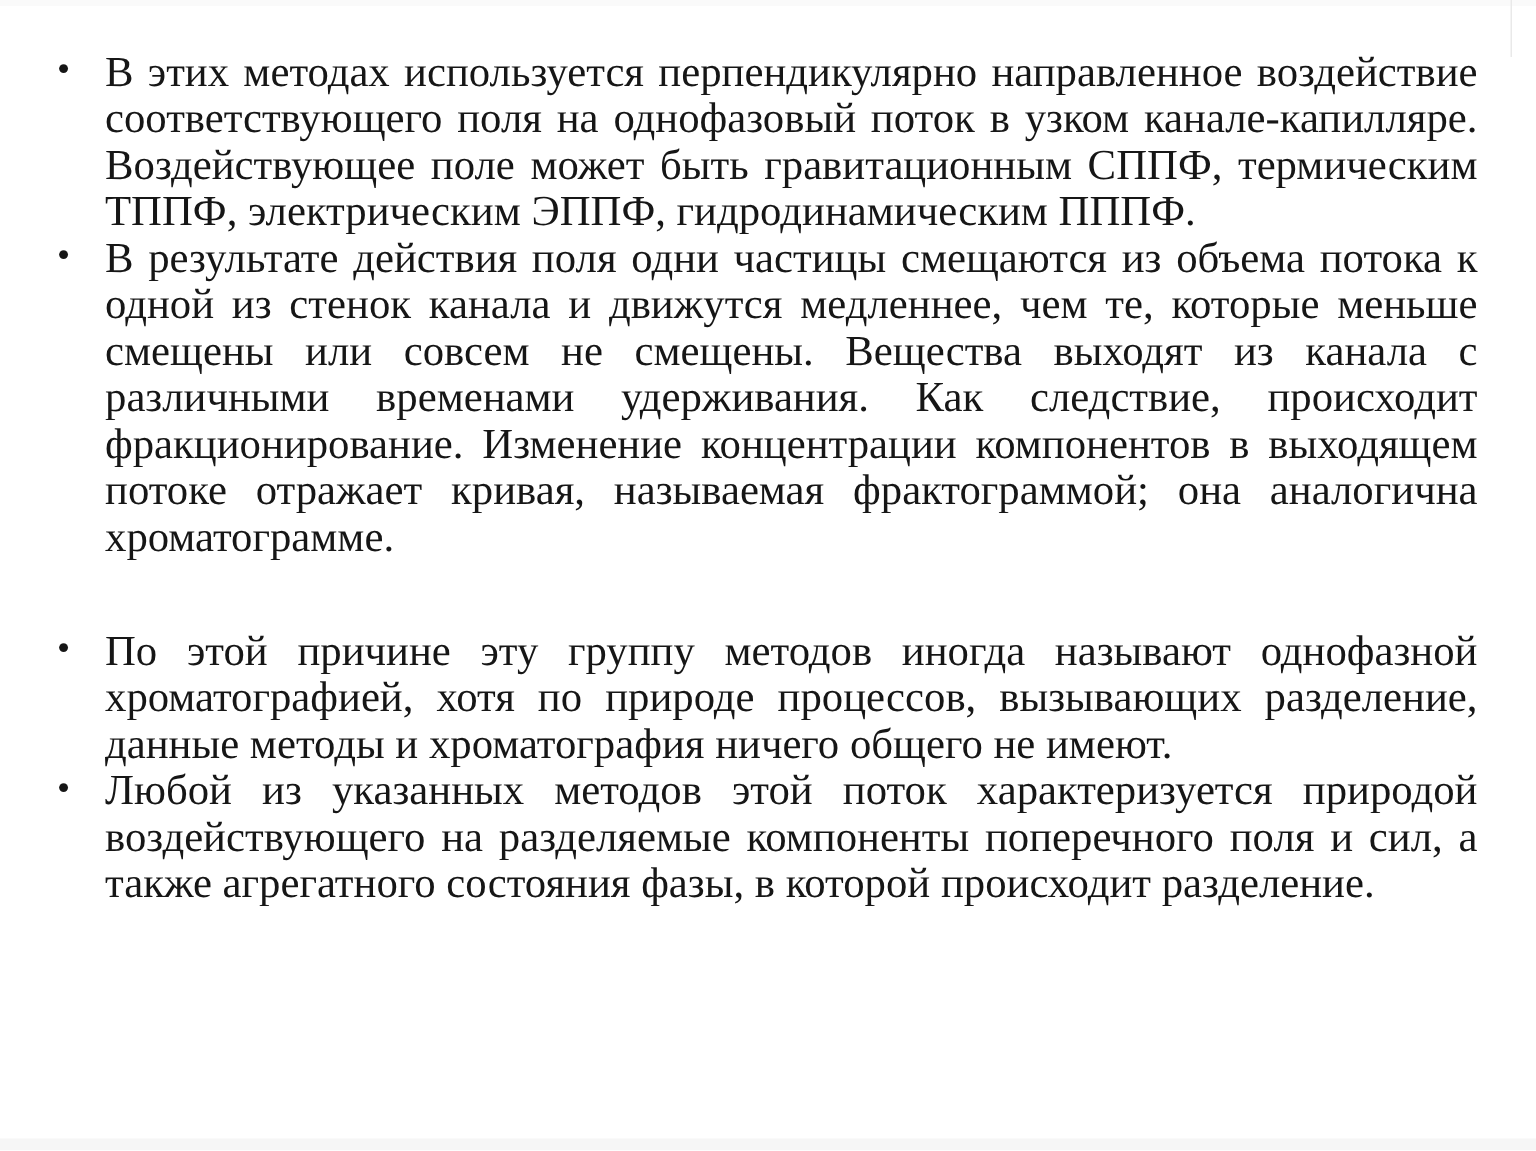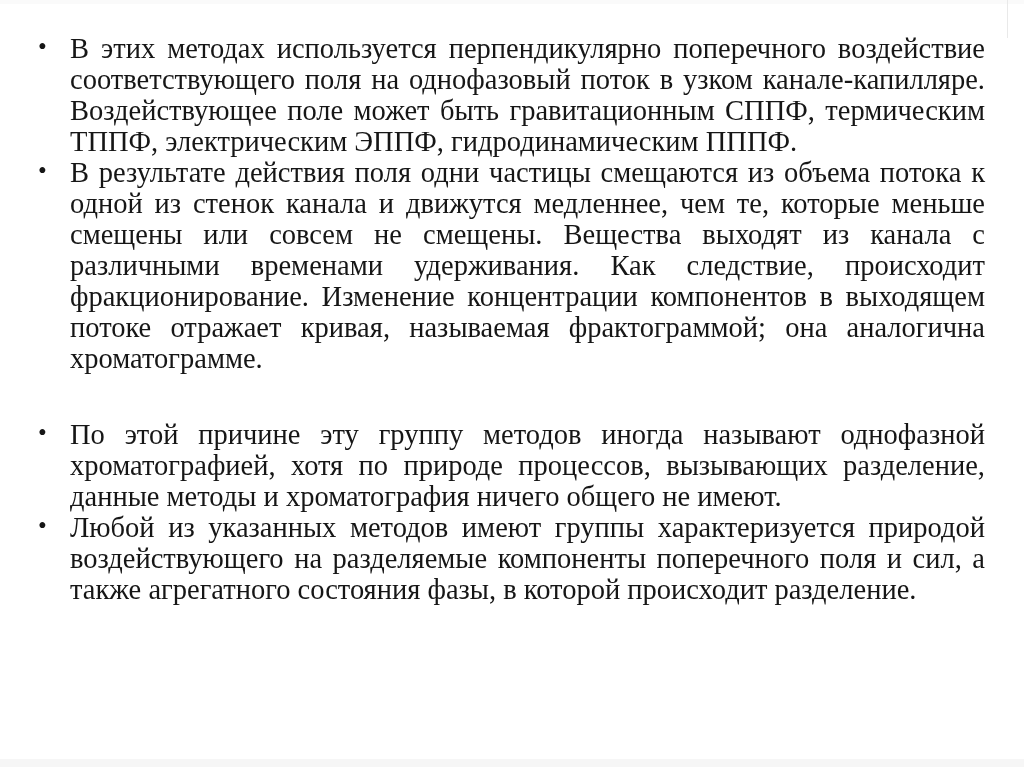--- a/index.html
+++ b/index.html
@@ -73,32 +73,32 @@
 </head>
 <body>
 
 <div class="stage">
   <div class="top-strip"></div>
 
   <div class="slide">
     <ul class="bullets">
       <li class="bullet-item">
         <span class="dot">•</span>
-        <span class="txt">В этих методах используется перпендикулярно поперечного воздействие соответствующего поля на однофазовый поток в узком канале-капилляре. Воздействующее поле может быть гравитационным СППФ, термическим ТППФ, электрическим ЭППФ, гидродинамическим ПППФ.</span>
+        <span class="txt">В этих методах используется перпендикулярно направленное воздействие соответствующего поля на однофазовый поток в узком канале-капилляре. Воздействующее поле может быть гравитационным СППФ, термическим ТППФ, электрическим ЭППФ, гидродинамическим ПППФ.</span>
       </li>
       <li class="bullet-item">
         <span class="dot">•</span>
         <span class="txt">В результате действия поля одни частицы смещаются из объема потока к одной из стенок канала и движутся медленнее, чем те, которые меньше смещены или совсем не смещены. Вещества выходят из канала с различными временами удерживания. Как следствие, происходит фракционирование. Изменение концентрации компонентов в выходящем потоке отражает кривая, называемая фрактограммой; она аналогична хроматограмме.</span>
       </li>
       <li class="bullet-item">
         <span class="dot">•</span>
         <span class="txt">По этой причине эту группу методов иногда называют однофазной хроматографией, хотя по природе процессов, вызывающих разделение, данные методы и хроматография ничего общего не имеют.</span>
       </li>
       <li class="bullet-item">
         <span class="dot">•</span>
-        <span class="txt">Любой из указанных методов имеют группы характеризуется природой воздействующего на разделяемые компоненты поперечного поля и сил, а также агрегатного состояния фазы, в которой происходит разделение.</span>
+        <span class="txt">Любой из указанных методов этой поток характеризуется природой воздействующего на разделяемые компоненты поперечного поля и сил, а также агрегатного состояния фазы, в которой происходит разделение.</span>
       </li>
     </ul>
   </div>
 
   <div class="bottom-strip"></div>
   <div class="right-edge-line"></div>
 </div>
 
 </body></html>

